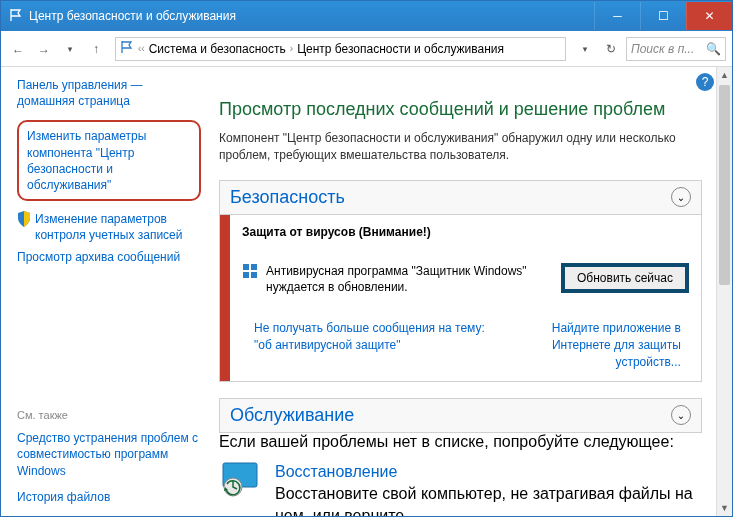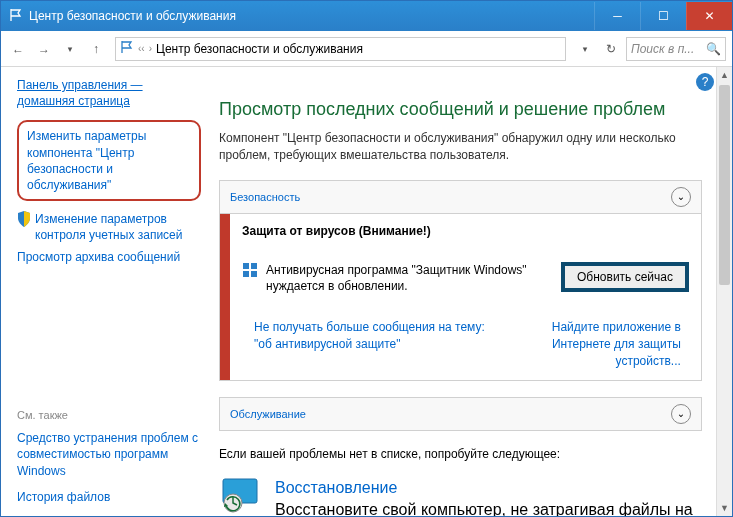--- a/index.html
+++ b/index.html
@@ -22,34 +22,34 @@
 .sidebar .link { color: #0066cc; margin: 5px 0; line-height: 1.35; cursor: pointer; }
 .sidebar .plain { color: #333; margin: 5px 0; line-height: 1.35; }
 .sidebar .highlighted { border: 2px solid #c0392b; border-radius: 10px; padding: 6px 8px; margin: 6px 0 10px 0; }
 .sidebar .shielded { display: flex; align-items: flex-start; gap: 4px; }
 .sidebar .spacer { flex: 1; }
 .sidebar .seealso { color: #888; font-size: 11px; margin-top: 12px; margin-bottom: 4px; }
 .main { flex: 1; padding: 4px 10px 0 8px; overflow-y: auto; position: relative; }
 .main h1 { color: #176c36; font-weight: 400; font-size: 18px; margin: 6px 0 10px 0; }
 .main .intro { font-size: 12px; color: #333; line-height: 1.4; margin-bottom: 16px; }
 .section-head { border: 1px solid #d0d0d0; background: #f8f8f8; padding: 6px 10px; display: flex; align-items: center; justify-content: space-between; margin-bottom: 0; }
-.section-head .label { color: #0066cc; font-size: 11px; }
+.section-head .label { color: #0066cc; font-size: 18px; }
 .section-head .chev { width: 20px; height: 20px; border: 1px solid #888; border-radius: 50%; display: flex; align-items: center; justify-content: center; font-size: 10px; }
 .section-body { border: 1px solid #d0d0d0; border-top: none; padding: 0; margin-bottom: 16px; }
 .alert-row { display: flex; }
 .alert-stripe { width: 10px; background: #c0392b; }
 .alert-content { flex: 1; padding: 10px 12px; font-size: 12px; display: flex; flex-direction: column; gap: 24px; }
 .alert-title { font-weight: 600; }
 .alert-sub { display: flex; align-items: flex-start; gap: 8px; }
 .alert-sub .txt { flex: 1; line-height: 1.4; }
 .alert-sub button { font-size: 12px; padding: 4px 12px; background: #eee; border: 4px solid #0c4a6e; cursor: pointer; }
 .alert-links { display: flex; justify-content: flex-start; gap: 16px; margin-left: 12px; }
 .alert-links .lk { color: #0066cc; line-height: 1.4; cursor: pointer; }
 .alert-links .rk { text-align: right; max-width: 180px; }
-.notfound { font-size: 12px; margin: 16px 0; }
+.notfound { font-size: 16px; margin: 0 0; }
 .recovery { display: flex; gap: 12px; margin-top: 10px; }
 .recovery .icn { width: 44px; height: 36px; position: relative; }
 .recovery .txt { font-size: 16px; line-height: 1.4; }
 .recovery .txt .lk { color: #0066cc; cursor: pointer; }
 .shield-svg { width: 14px; height: 16px; flex-shrink: 0; }
 .flag-svg { width: 14px; height: 14px; }
 .scrollbar { position: absolute; right: 0; top: 0; bottom: 0; width: 16px; background: #f0f0f0; border-left: 1px solid #ddd; }
 .scrollbar .arrow { height: 16px; display:flex; align-items:center; justify-content:center; font-size:9px; color:#666; }
 .scrollbar .thumb { position:absolute; left:2px; right:2px; top:18px; height:200px; background:#c8c8c8; border-radius:2px;}
 .main-inner { padding-right: 20px; }
@@ -74,35 +74,36 @@
   <div class="navbtn">→</div>
   <div class="navbtn" style="font-size:9px">▾</div>
   <div class="navbtn">↑</div>
   <div class="crumb">
     <span>
       <svg class="flag-svg" viewBox="0 0 14 14">
           <path d="M2 1 L2 13 M2 2 L11 2 L9 5 L11 8 L2 8" stroke="#2a7fc8" stroke-width="1.3" fill="none"></path>
         </svg>
     </span>
     <span class="sep">‹‹</span>
+    <span>Система и безопасность</span>
     <span class="sep">›</span>
     <span>Центр безопасности и обслуживания</span>
   </div>
   <div class="navbtn refresh" style="font-size:9px">▾</div>
   <div class="navbtn refresh">↻</div>
   <div class="search">
     <span>Поиск в п...</span>
     <span style="margin-left:auto;font-style:normal;color:#555">🔍</span>
   </div>
 </div>
 
 <div class="body">
   <div class="sidebar">
 
-    <div class="plain" style="text-decoration:underline;color:#0066cc;margin-top:4px">Панель управления — домашняя страница</div>
+    <div class="plain" style="color:#0066cc;margin-top:4px">Панель управления — домашняя страница</div>
     <div class="highlighted">
       <div class="link" style="margin:0">Изменить параметры компонента "Центр безопасности и обслуживания"</div>
     </div>
     <div class="shielded">
       <svg class="shield-svg" viewBox="0 0 14 16">
         <path d="M7 0 L13 2 L13 7 C13 11 10 14 7 16 C4 14 1 11 1 7 L1 2 Z" fill="#2a7fc8"></path>
         <path d="M7 0 L13 2 L13 7 C13 11 10 14 7 16 L7 0 Z" fill="#f1c40f"></path>
       </svg>
       <div class="link" style="margin:0">Изменение параметров контроля учетных записей</div>
     </div>

